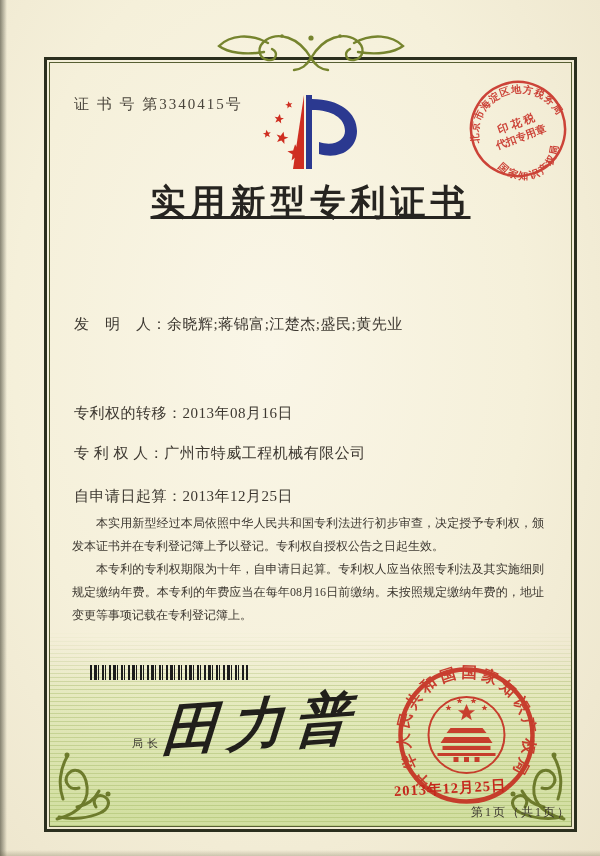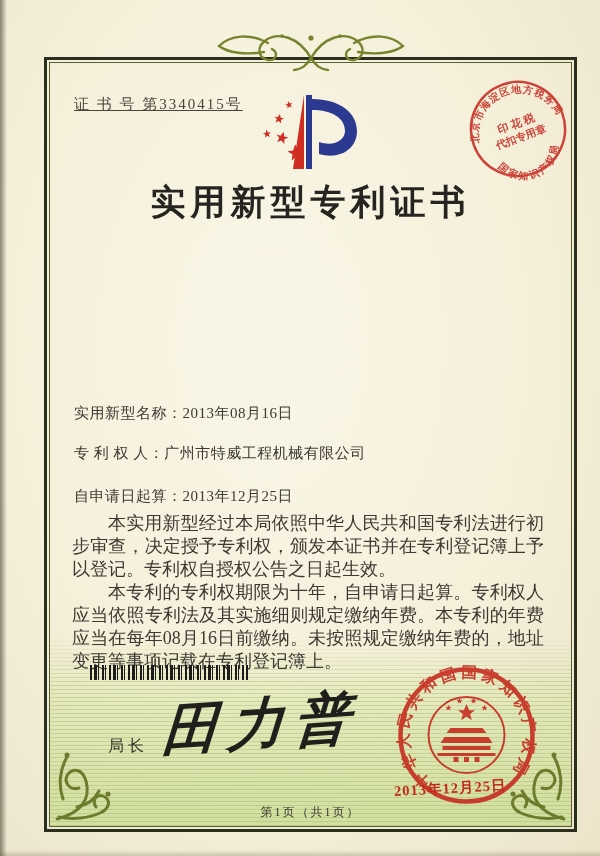--- a/index.html
+++ b/index.html
@@ -16,44 +16,44 @@
   .guilloche{position:absolute;left:0;right:0;bottom:0;height:196px;
     background:
       repeating-linear-gradient(0deg, rgba(142,168,74,.32) 0 1px, rgba(0,0,0,0) 1px 4px),
       linear-gradient(to bottom, rgba(218,230,172,0) 0%, rgba(214,228,164,.5) 35%, rgba(203,220,150,.85) 100%);
     -webkit-mask-image:linear-gradient(to bottom, transparent 0, #000 28%);
     mask-image:linear-gradient(to bottom, transparent 0, #000 28%);}
   .top-ornament{position:absolute;top:-37px;left:50%;margin-left:-95px;}
   .corner-flourish{position:absolute;bottom:3px;}
   .corner-flourish.left{left:3px;}
   .corner-flourish.right{right:3px;transform:scaleX(-1);}
-  .cert-no{position:absolute;left:24px;top:32px;font-size:15px;color:#4a453c;letter-spacing:2px;text-decoration:underline;}
+  .cert-no{position:absolute;left:24px;top:32px;font-size:15px;color:#4a453c;letter-spacing:2px;}
   .tax-stamp{position:absolute;left:412px;top:10px;}
   .logo{position:absolute;left:204px;top:28px;}
   .title{position:absolute;left:0;right:0;top:116px;text-align:center;
-    font-size:35px;font-weight:bold;letter-spacing:5px;color:#262420;}
+    font-size:35px;font-weight:bold;letter-spacing:5px;color:#262420;text-decoration:underline;}
   .field{position:absolute;left:24px;right:20px;font-size:15px;color:#3d3831;letter-spacing:.5px;}
   .f1{top:202px}.f2{top:252px}.f3{top:295px}.f4{top:341px}.f5{top:381px}.f6{top:424px}
-  .paras{position:absolute;left:22px;top:449px;width:472px;font-size:18px;
+  .paras{position:absolute;left:22px;top:449px;width:472px;font-size:12px;
     line-height:23px;color:#3d3831;text-align:justify;}
   .paras p{margin:0;text-indent:2em;}
   .barcode{position:absolute;left:40px;top:602px;width:158px;height:15px;
     background:repeating-linear-gradient(90deg,
       #1c1c1c 0 2px, rgba(0,0,0,0) 2px 4px, #1c1c1c 4px 7px, rgba(0,0,0,0) 7px 8px,
       #1c1c1c 8px 9px, rgba(0,0,0,0) 9px 12px, #1c1c1c 12px 14px, rgba(0,0,0,0) 14px 15px,
       #1c1c1c 15px 16px, rgba(0,0,0,0) 16px 19px);}
-  .commissioner-label{position:absolute;left:58px;top:673px;font-size:16px;
+  .commissioner-label{position:absolute;left:82px;top:673px;font-size:11px;
     letter-spacing:4px;color:#33302a;}
   .signature{position:absolute;left:112px;top:624px;font-size:56px;font-weight:bold;
     color:#211f1b;letter-spacing:10px;transform:rotate(-4deg) skewX(-8deg);
     font-style:italic;white-space:nowrap;}
   .official-seal{position:absolute;left:334px;top:590px;}
   .seal-date{position:absolute;left:344px;top:716px;font-size:14.5px;color:#c5281c;
     font-weight:bold;letter-spacing:1px;transform:rotate(-3deg);white-space:nowrap;}
-  .footer{position:absolute;left:0;right:0;top:741px;text-align:center;
+  .footer{position:absolute;left:0;right:0;top:741px;text-align:right;
     font-size:12px;letter-spacing:2px;color:#3d3831;}
 </style>
 </head>
 <body>
 
 <div class="page">
   <div class="photo-edge-left"></div>
   <div class="photo-edge-bottom"></div>
 
   <div class="frame">
@@ -132,22 +132,25 @@
           <use href="#star" transform="translate(35,14) scale(0.38) rotate(-12)"></use>
           <use href="#star" transform="translate(25,28) scale(0.5) rotate(10)"></use>
           <use href="#star" transform="translate(13,43) scale(0.42) rotate(-8)"></use>
           <use href="#star" transform="translate(28,47) scale(0.64) rotate(14)"></use>
           <use href="#star" transform="translate(42,62) scale(0.88) rotate(-6)"></use>
         </g>
       </svg>
 
       <div class="title">实用新型专利证书</div>
 
+      <div class="field f2">
+        <span>发　明　人：</span><span>余晓辉;蒋锦富;江楚杰;盛民;黄先业</span>
+      </div>
       <div class="field f4">
-        <span>实用新型名称：</span><span>2013年08月16日</span>
+        <span>专利权的转移：</span><span>2013年08月16日</span>
       </div>
       <div class="field f5">
         <span>专 利 权 人：</span><span>广州市特威工程机械有限公司</span>
       </div>
       <div class="field f6">
         <span>自申请日起算：</span><span>2013年12月25日</span>
       </div>
 
       <div class="paras">
         <p>本实用新型经过本局依照中华人民共和国专利法进行初步审查，决定授予专利权，颁发本证书并在专利登记簿上予以登记。专利权自授权公告之日起生效。</p>

